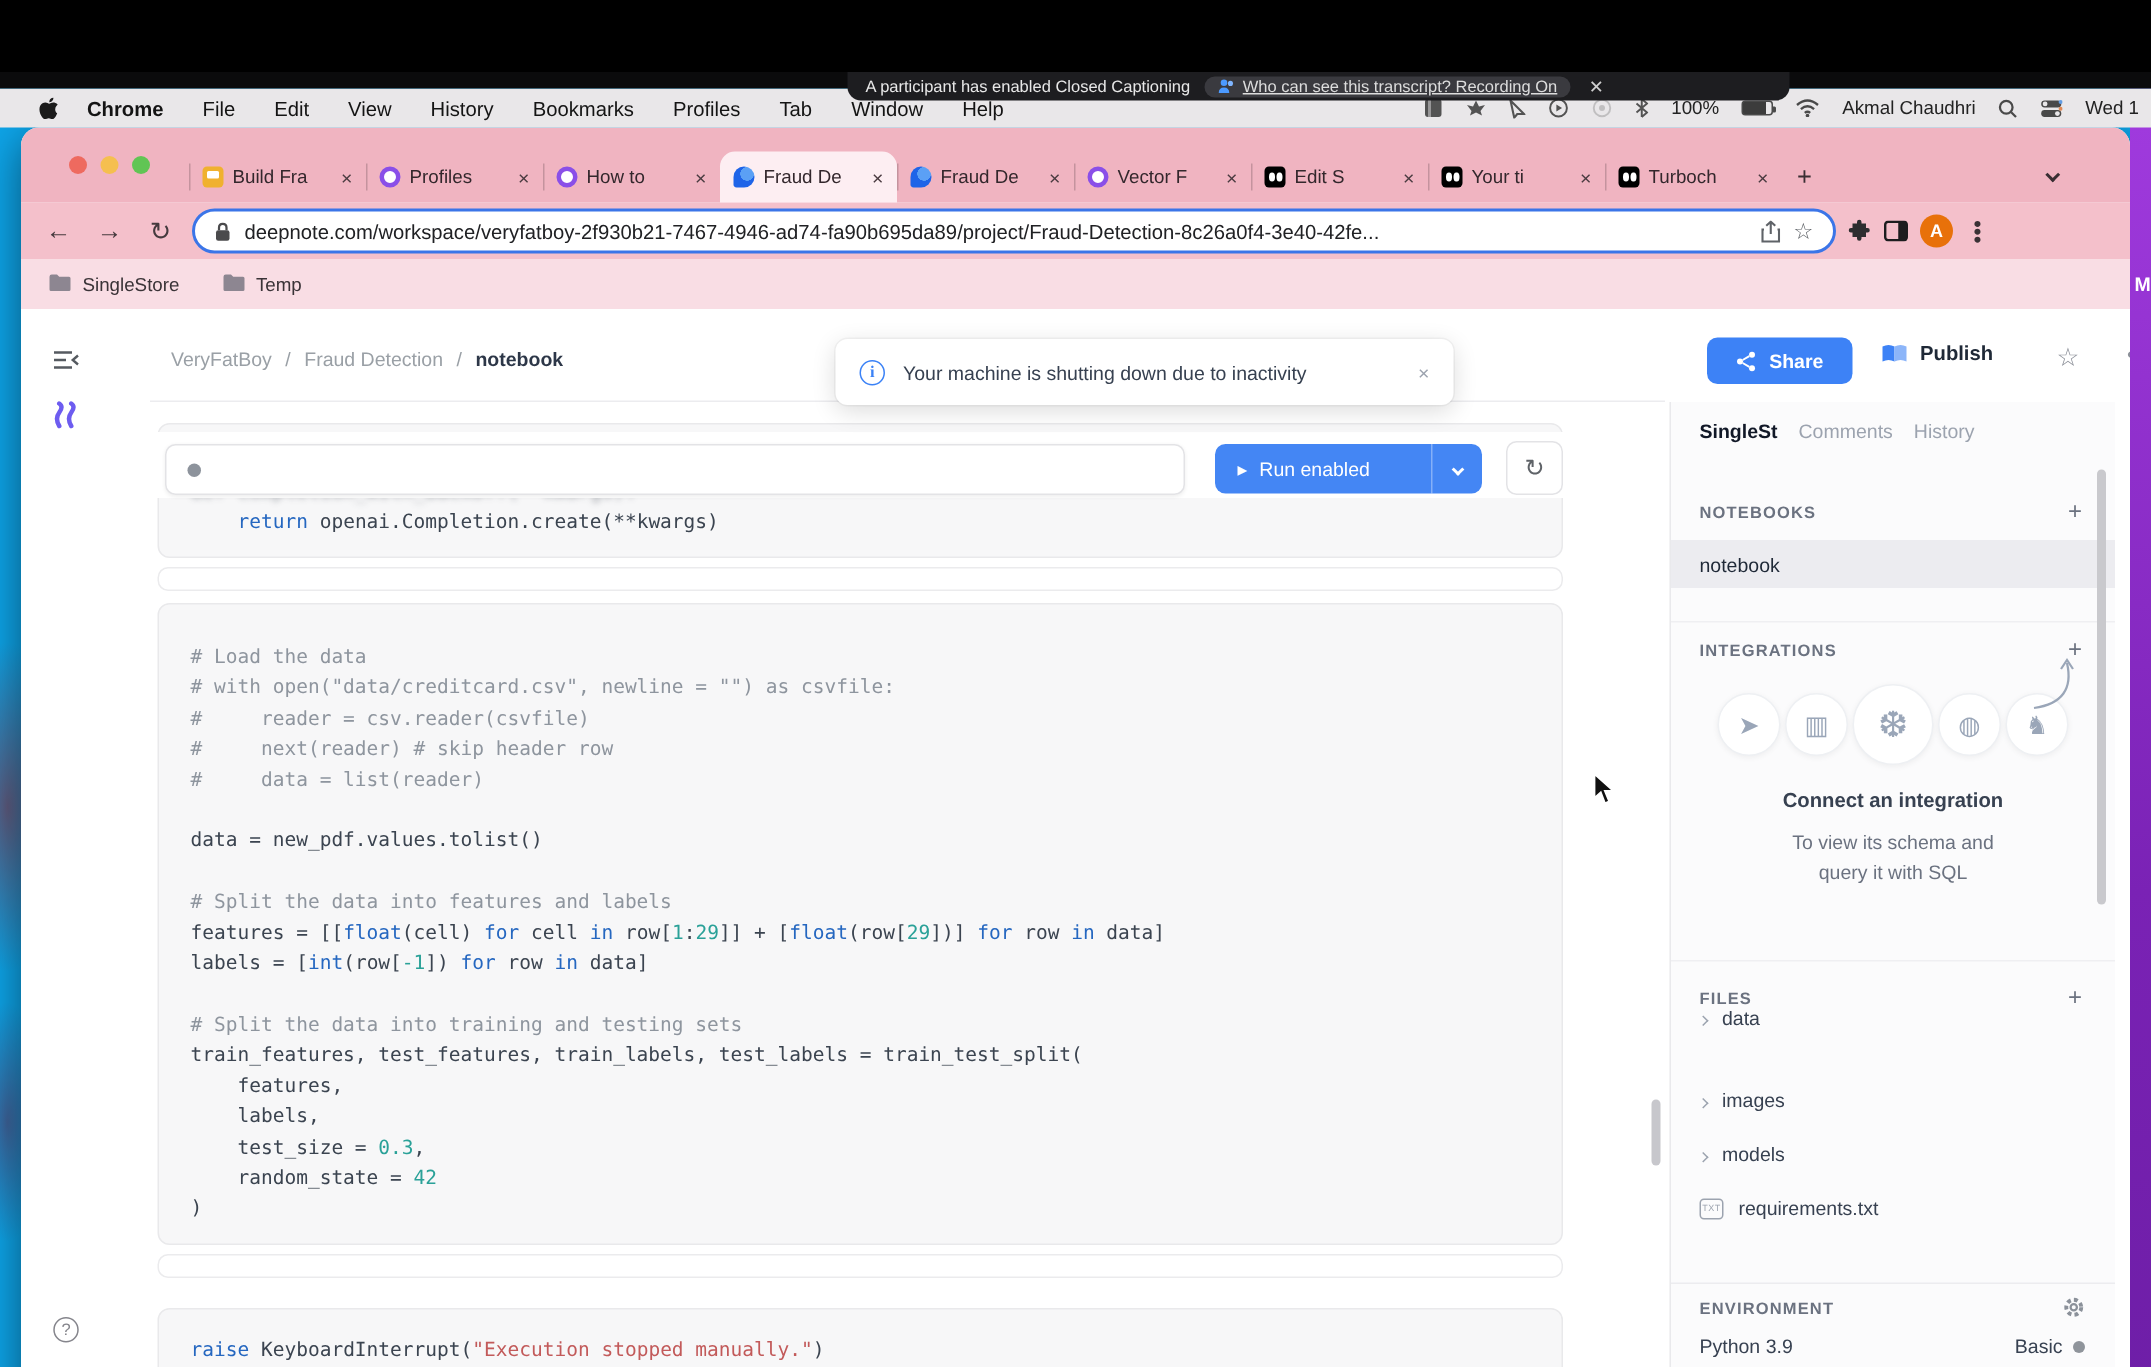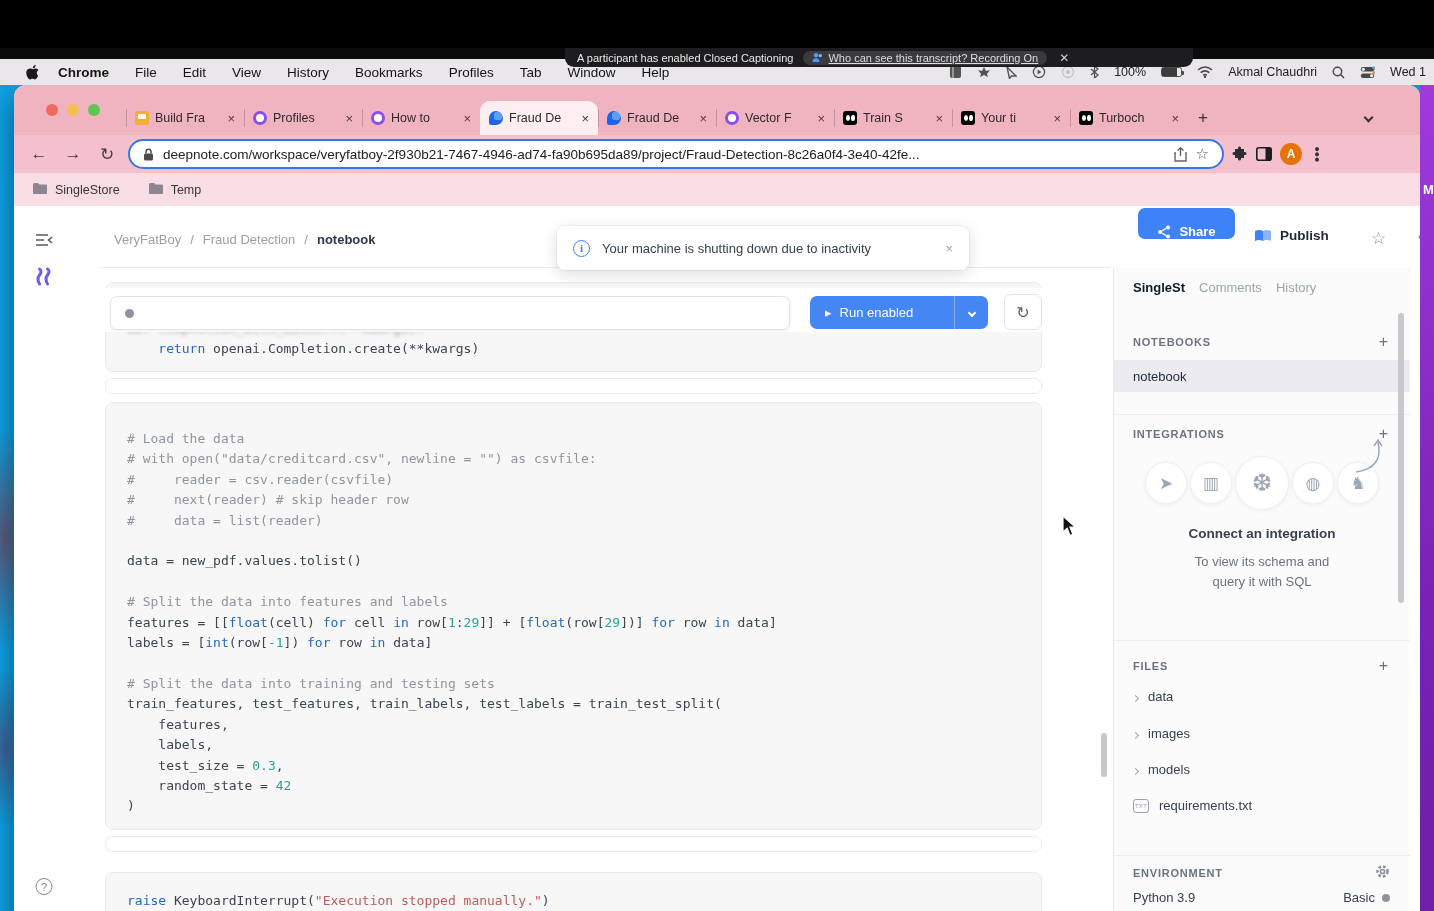--- a/index.html
+++ b/index.html
@@ -96,23 +96,23 @@
 
   .toast { position:absolute; left:491px; top:20px; width:412px; height:44px; background:#fff;
            border-radius:8px; box-shadow:0 4px 16px rgba(0,0,0,.14), 0 0 0 1px rgba(0,0,0,.04);
            display:flex; align-items:center; gap:12px; padding:0 16px; z-index:6; }
   .info-circle { width:17px; height:17px; border-radius:50%; border:1.7px solid #3b82f6; color:#3b82f6;
                  font-size:11px; font-weight:bold; display:flex; align-items:center; justify-content:center;
                  font-family:"Liberation Serif", serif; }
   .toast-text { font-size:13px; color:#374151; flex:1; }
   .toast-close { color:#9ca3af; font-size:13px; }
 
-  .share-btn { position:absolute; left:1072px; top:2px; width:97px; height:31px; background:#3d82f6;
+  .share-btn { position:absolute; left:1072px; top:19px; width:97px; height:31px; background:#3d82f6;
                border-radius:7px; color:#fff; font-size:13px; font-weight:600; display:flex;
-               align-items:flex-end; justify-content:center; gap:8px; }
+               align-items:center; justify-content:center; gap:8px; }
   .publish-btn { position:absolute; left:1188px; top:22px; display:flex; align-items:center; gap:8px;
                  font-size:13.5px; font-weight:600; color:#1f2937; }
   .hdr-star { position:absolute; left:1305px; top:22px; font-size:17px; color:#8b8f98; }
   .hdr-dots { position:absolute; left:1352px; top:22px; font-size:15px; color:#8b8f98; letter-spacing:2px; }
 
   
   .content { position:absolute; left:52px; top:62px; width:1047px; bottom:0; overflow:hidden; }
   .cell { position:absolute; left:39px; width:937px; background:#f7f7f8; border:1px solid #e9e9eb; border-radius:8px; }
   .cell-strip { position:absolute; left:39px; width:937px; background:#fff; border:1px solid #ebebed; border-radius:7px; }
   .code { font-family:"DejaVu Sans Mono","Liberation Mono",monospace; font-size:13px; line-height:20.4px;
@@ -324,21 +324,21 @@
             <span class="tab-label">Fraud De</span>
             <span class="tab-close">×</span>
           </div>
           <div class="tab">
             <span class="fav fav-ring"></span>
             <span class="tab-label">Vector F</span>
             <span class="tab-close">×</span>
           </div>
           <div class="tab">
             <span class="fav fav-medium"></span>
-            <span class="tab-label">Train S</span>
+            <span class="tab-label">Edit S</span>
             <span class="tab-close">×</span>
           </div>
           <div class="tab">
             <span class="fav fav-medium"></span>
             <span class="tab-label">Your ti</span>
             <span class="tab-close">×</span>
           </div>
           <div class="tab">
             <span class="fav fav-medium"></span>
             <span class="tab-label">Turboch</span>
@@ -514,21 +514,21 @@
             <path d="M20 12 L24 6 L28 12" fill="none" stroke="#9aa6b8" stroke-width="1.5"></path>
           </svg>
         <div class="cta-title">Connect an integration</div>
         <div class="cta-sub" style="top:286px">To view its schema and</div>
         <div class="cta-sub" style="top:306px">query it with SQL</div>
         <div class="p-div" style="top:372px"></div>
 
         <div class="sec-h" style="top:392px">FILES</div>
         <div class="sec-plus" style="top:390px">+</div>
         <div id="files-list">
-            <div class="file-row" style="top: 421px; justify-content: space-between;">
+            <div class="file-row" style="top: 403px; justify-content: space-between;">
               <span class="file-chev"><span class="chev right" style="width:5px;height:5px;border-width:1.6px"></span></span>
               <span>data</span>
             </div>
             <div class="file-row" style="top: 457.5px;">
               <span class="file-chev"><span class="chev right" style="width:5px;height:5px;border-width:1.6px"></span></span>
               <span>images</span>
             </div>
             <div class="file-row" style="top: 494px;">
               <span class="file-chev"><span class="chev right" style="width:5px;height:5px;border-width:1.6px"></span></span>
               <span>models</span>

